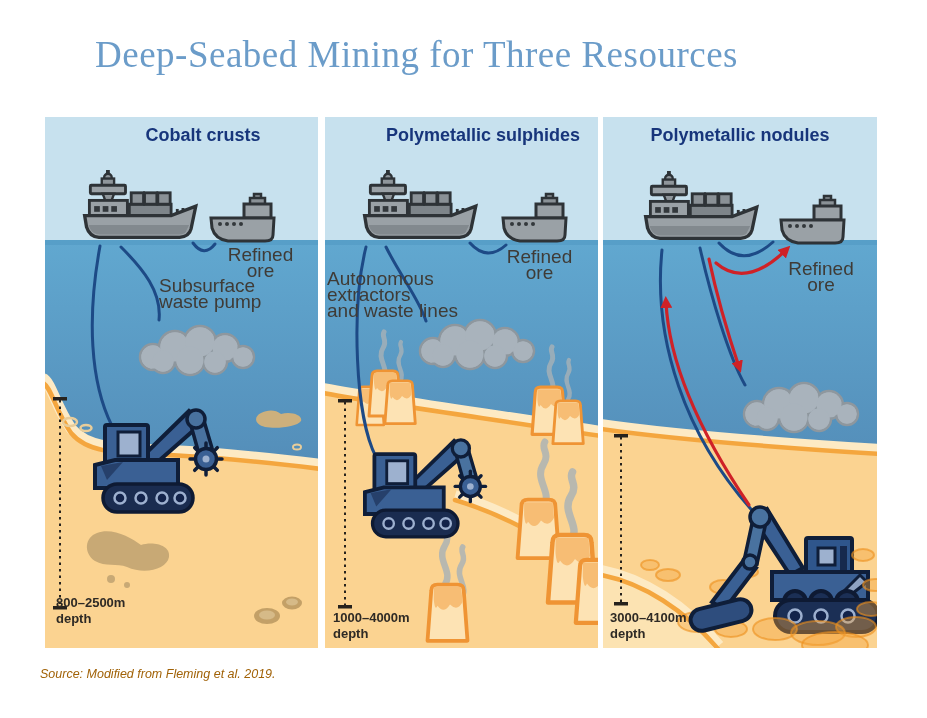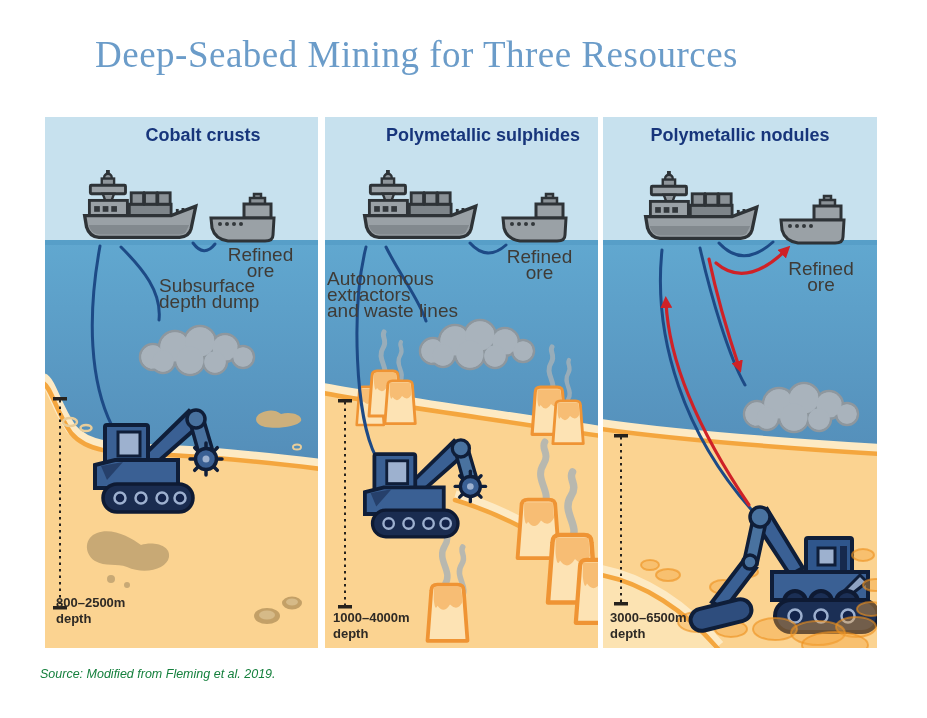--- a/index.html
+++ b/index.html
@@ -9,21 +9,21 @@
   .title{left:95px;top:33px;width:740px;
          font-family:"Liberation Serif",serif;font-size:37px;
          color:var(--title,#6b9cc9);letter-spacing:.5px;white-space:nowrap;}
   .panel{top:117px;width:273px;height:531px;}
   .panel svg{display:block;}
   .hdr{top:125px;width:316px;text-align:center;font-size:18px;font-weight:bold;
        color:var(--header-text,#17357b);}
   .lbl{font-size:19px;color:var(--text-dark,#3f3b36);line-height:16px;}
   .lbl.center{text-align:left;}
   .depth{font-size:13px;font-weight:bold;color:#2e2a25;line-height:16px;}
-  .source{left:40px;top:667px;font-size:12.5px;font-style:italic;color:#15803d;}
+  .source{left:40px;top:667px;font-size:12.5px;font-style:italic;color:#a16207;}
   
   .sky{fill:var(--sky,#c7e1ee);}
   .sand{fill:var(--sand,#fbd391);}
   .sandlight{fill:#fce3b2;}
   .edgeCream{fill:none;stroke:var(--sand-cream,#fdeac4);stroke-width:11;}
   .edgeOrange{fill:none;stroke:var(--sand-edge,#f4a63e);stroke-width:4.5;stroke-linecap:round;}
   .pipe{fill:none;stroke:var(--pipe-blue,#1d4a86);stroke-width:3;stroke-linecap:round;}
   .red{fill:none;stroke:var(--flow-red,#cf2127);stroke-width:3.2;stroke-linecap:round;marker-end:url(#arrowR);}
   .dash{stroke:#26221d;stroke-width:2;stroke-dasharray:2.5 4;}
   .cap{fill:#26221d;}
@@ -291,33 +291,33 @@
 <div class="abs hdr" style="left:45px">Cobalt crusts</div>
 <div class="abs hdr" style="left:325px">Polymetallic sulphides</div>
 <div class="abs hdr" style="left:603px;width:274px">Polymetallic nodules</div>
 
 <div class="abs lbl" style="left:213px;top:247px;width:95px;text-align:center">Refined ore</div>
 <div class="abs lbl" style="left:492px;top:249px;width:95px;text-align:center">Refined ore</div>
 <div class="abs lbl" style="left:773px;top:261px;width:96px;text-align:center">Refined ore</div>
 
 <div class="abs lbl" style="left:159px;top:278px">
   <span style="display:block">Subsurface</span>
-  <span style="display:block">depth dump</span>
+  <span style="display:block">waste pump</span>
 </div>
 <div class="abs lbl center" style="left:327px;top:271px;width:150px">
   <span style="display:block">Autonomous extractors</span>
   <span style="display:block">and waste lines</span>
 </div>
 
 <div class="abs depth" style="left:56px;top:595px">
   <span style="display:block">800–2500m</span>
   <span style="display:block">depth</span>
 </div>
 <div class="abs depth" style="left:333px;top:610px">
   <span style="display:block">1000–4000m</span>
   <span style="display:block">depth</span>
 </div>
 <div class="abs depth" style="left:610px;top:610px">
-  <span style="display:block">3000–6500m</span>
+  <span style="display:block">3000–4100m</span>
   <span style="display:block">depth</span>
 </div>
 
 <div class="abs source">Source: Modified from Fleming et al. 2019.</div>
 
 </body></html>

